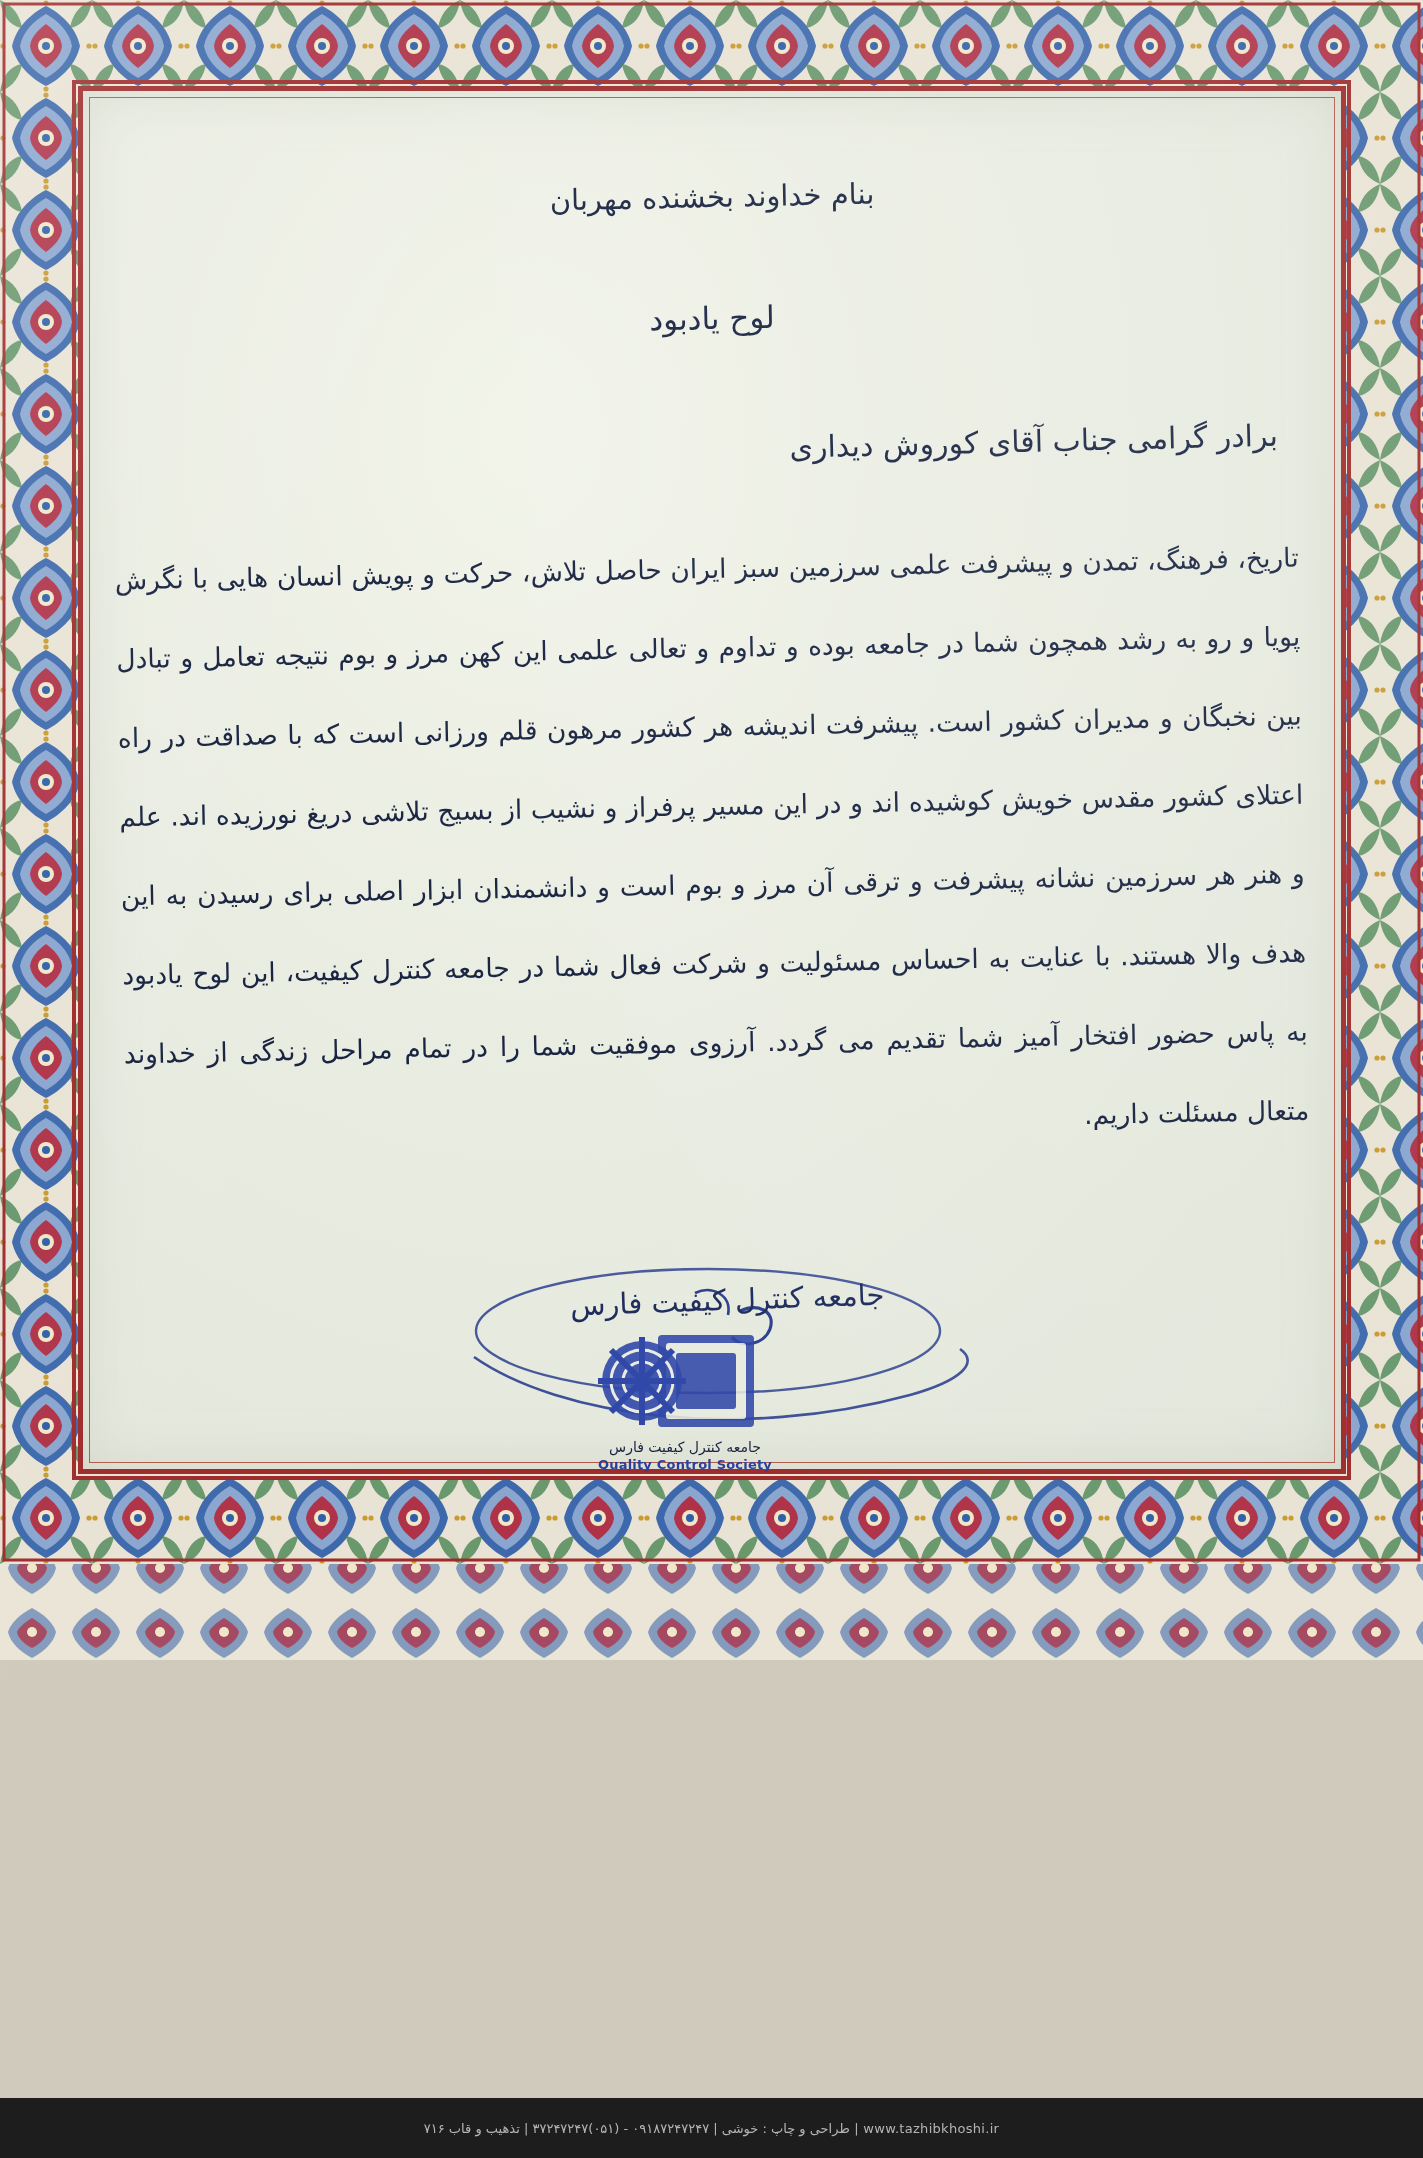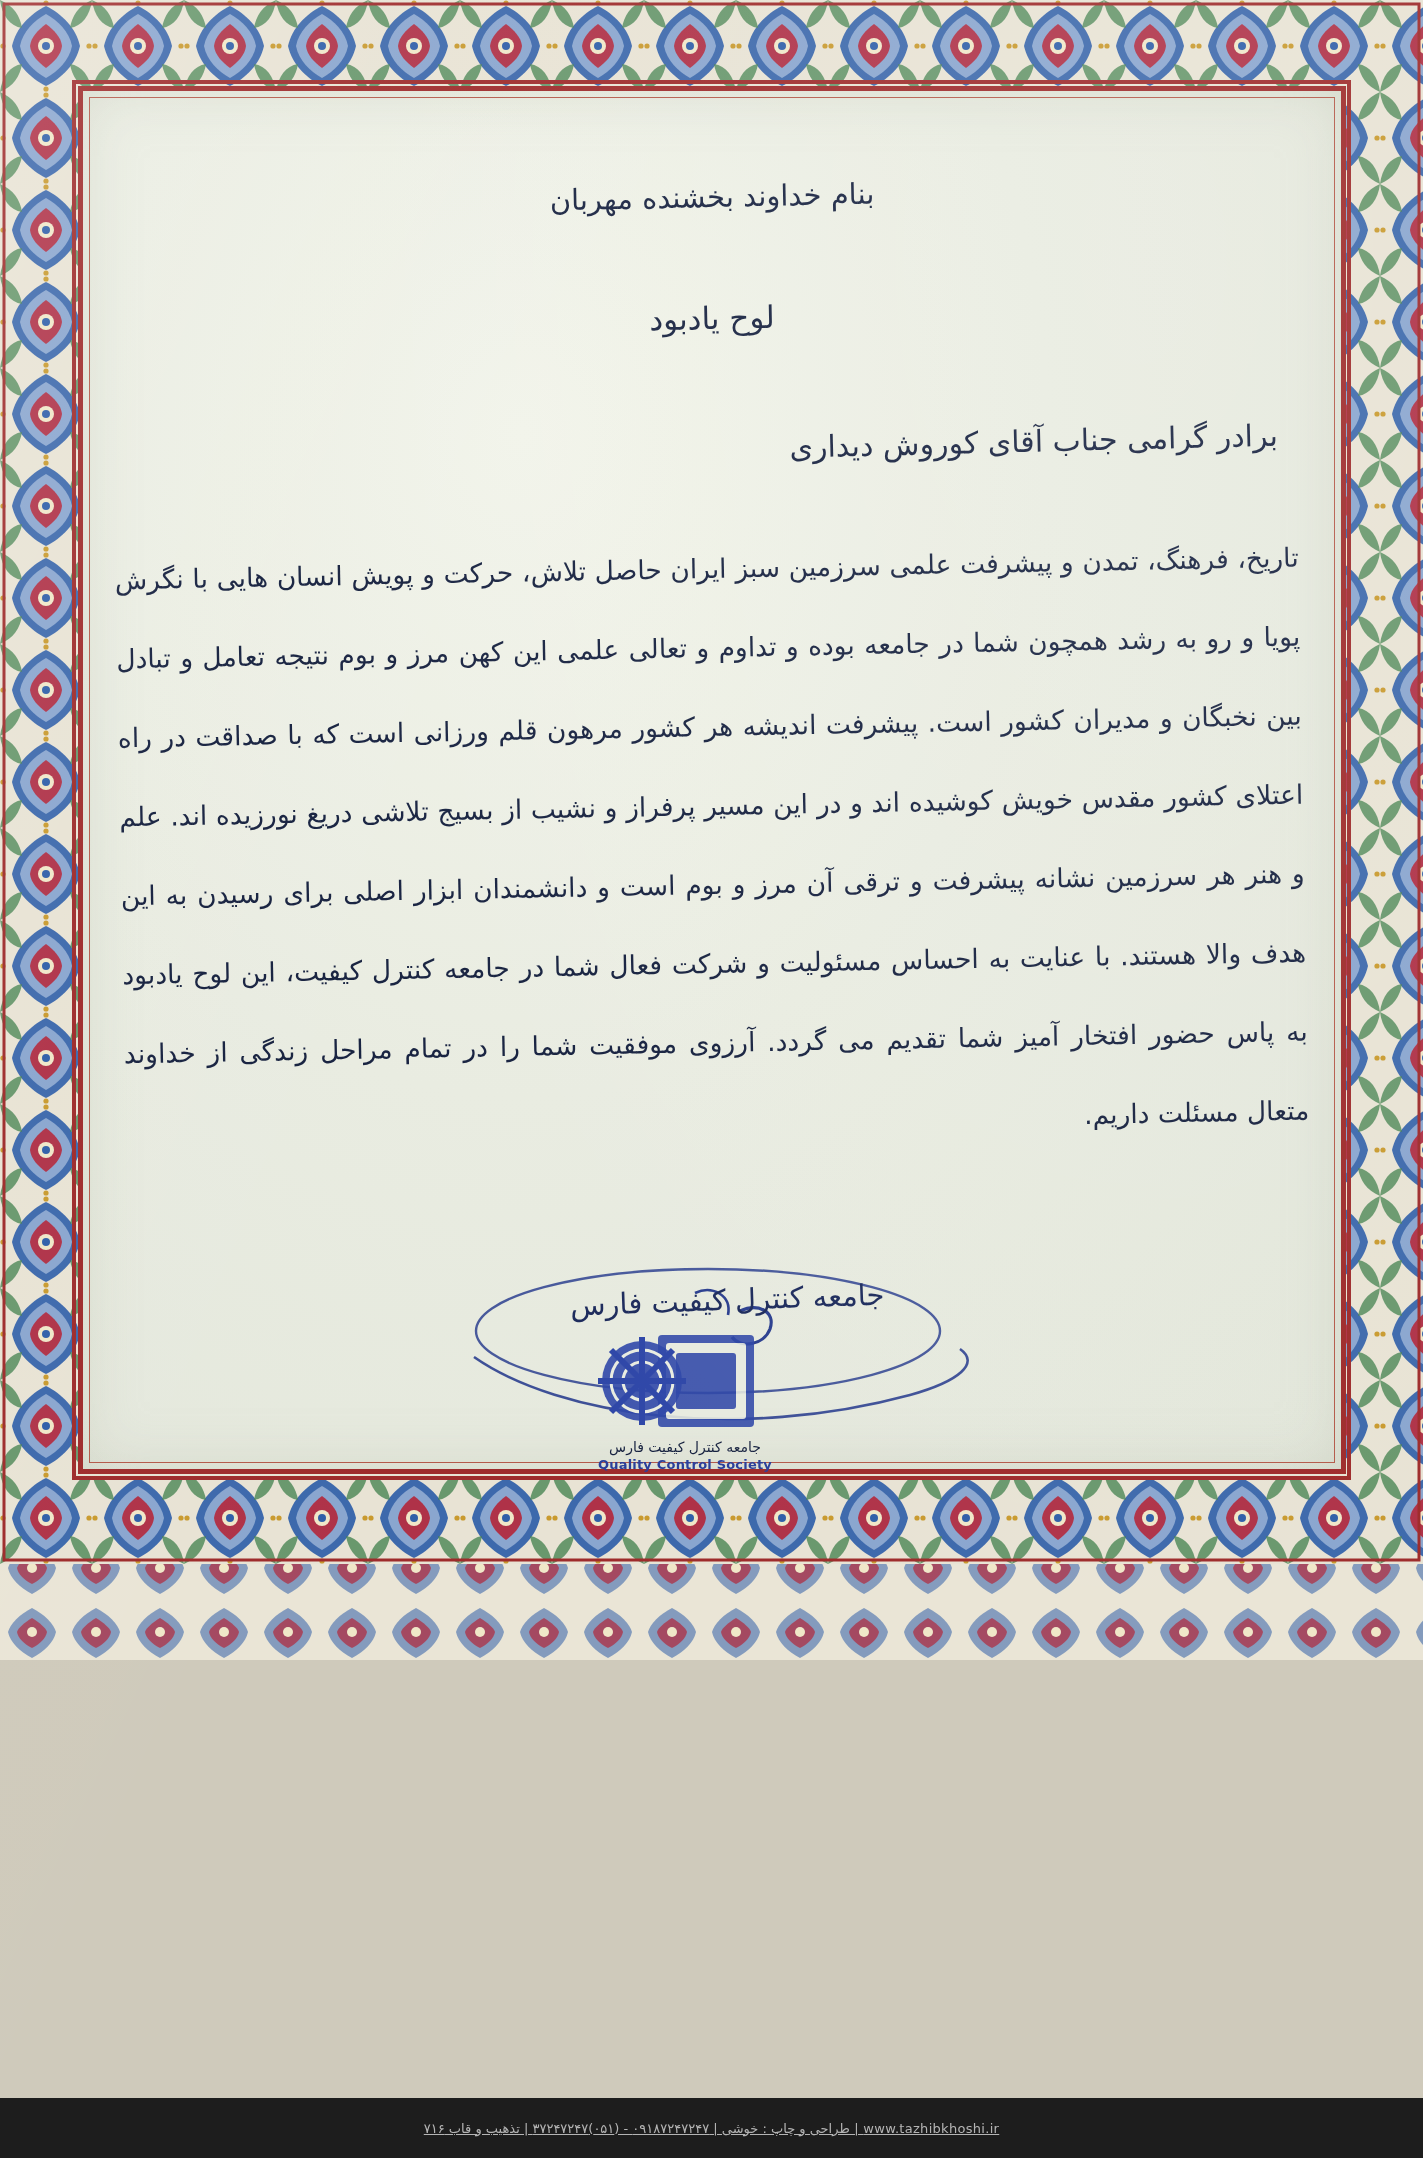--- a/index.html
+++ b/index.html
@@ -157,21 +157,21 @@
     height: 60px;
     background: #1d1d1d;
     color: #cfcfcf;
     font-size: 13px;
     display: flex;
     align-items: center;
     justify-content: center;
     direction: rtl;
     letter-spacing: .3px;
   }
-  .bottom-strip span { opacity: .85; text-decoration: underline; }
+  .bottom-strip span { opacity: .85; }
 
   
   .glare {
     position: absolute;
     inset: 0;
     pointer-events: none;
     background:
       linear-gradient(115deg, rgba(255,255,255,0.16) 0%, rgba(255,255,255,0.03) 22%, rgba(255,255,255,0) 45%),
       radial-gradient(ellipse at 80% 12%, rgba(255,255,255,0.12), rgba(255,255,255,0) 55%);
   }

